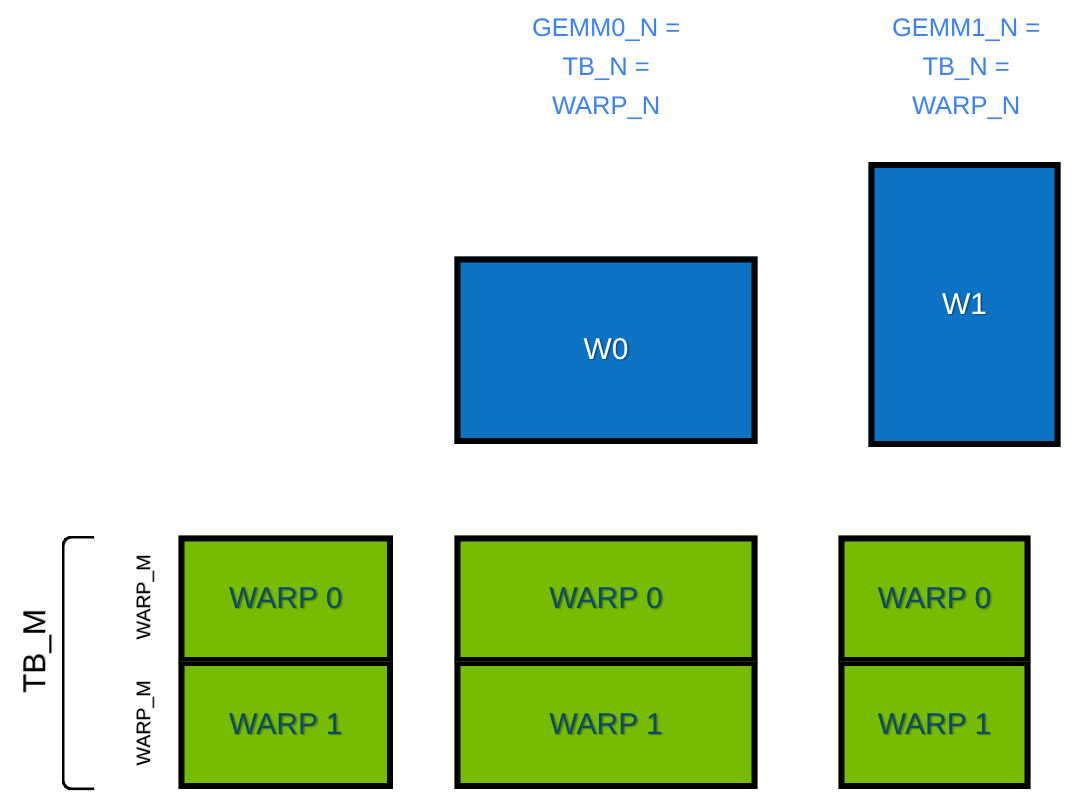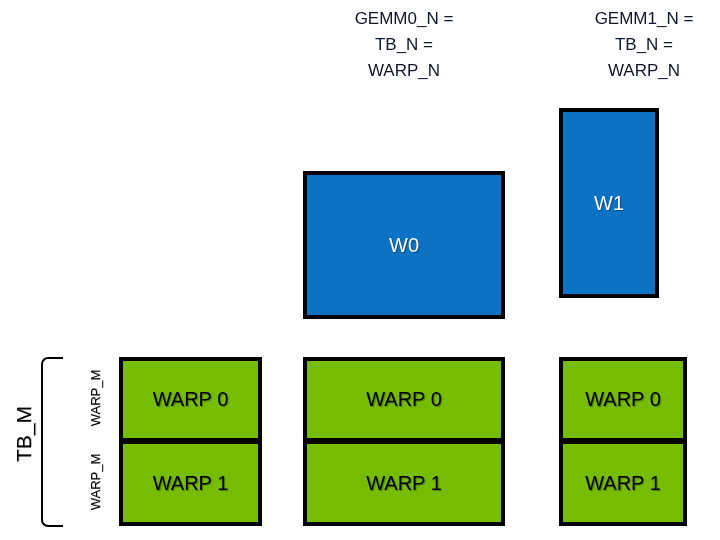--- a/index.html
+++ b/index.html
@@ -15,21 +15,21 @@
     font-family: "Liberation Sans", sans-serif;
     color: #000000;
   }
 
   
   .col-caption {
     position: absolute;
     text-align: center;
     font-size: 17px;
     line-height: 26px;
-    color: #0f172a;
+    color: #3b82f6;
     white-space: pre-line;
     letter-spacing: 0px;
   }
   #caption-gemm0 { left: 303px; top: 6px;  width: 202px; }
   #caption-gemm1 { left: 568px; top: 6px;  width: 152px; }
 
   
   .box {
     position: absolute;
     box-sizing: border-box;
@@ -37,42 +37,42 @@
     display: flex;
     align-items: center;
     justify-content: center;
     color: #ffffff;
     font-size: 20px;
     text-shadow: 1px 1px 1px rgba(0,0,0,0.35);
   }
   .box.blue  { background: #0b72c4; }
 
   
-  #blue-w0 { left: 303px; top: 171px; width: 202px; height: 148px; }
-  #blue-w1 { left: 559px; top: 108px; width: 100px; height: 190px; }
+  #blue-w0 { left: 303px; top: 171px; width: 202px; height: 125px; }
+  #blue-w1 { left: 579px; top: 108px; width: 128px; height: 190px; }
 
   
   .warp-column {
     position: absolute;
     box-sizing: border-box;
   }
   #warp-col-0 { left: 119px; top: 357px; width: 143px; height: 170px; }
   #warp-col-1 { left: 303px; top: 357px; width: 202px; height: 170px; }
   #warp-col-2 { left: 559px; top: 357px; width: 128px; height: 170px; }
 
   .warp-cell {
     box-sizing: border-box;
     width: 100%;
     height: 50%;
     border: 4px solid #000000;
     background: #76bc00;
     display: flex;
     align-items: center;
     justify-content: center;
-    color: #000000;
+    color: #0c4a6e;
     font-size: 20px;
     text-shadow: 1px 1px 1px rgba(0,0,0,0.35);
   }
   .warp-cell + .warp-cell { border-top-width: 3px; margin-top: -1px; }
 
   
   .vlabel {
     position: absolute;
     transform-origin: 50% 50%;
     transform: rotate(-90deg);

